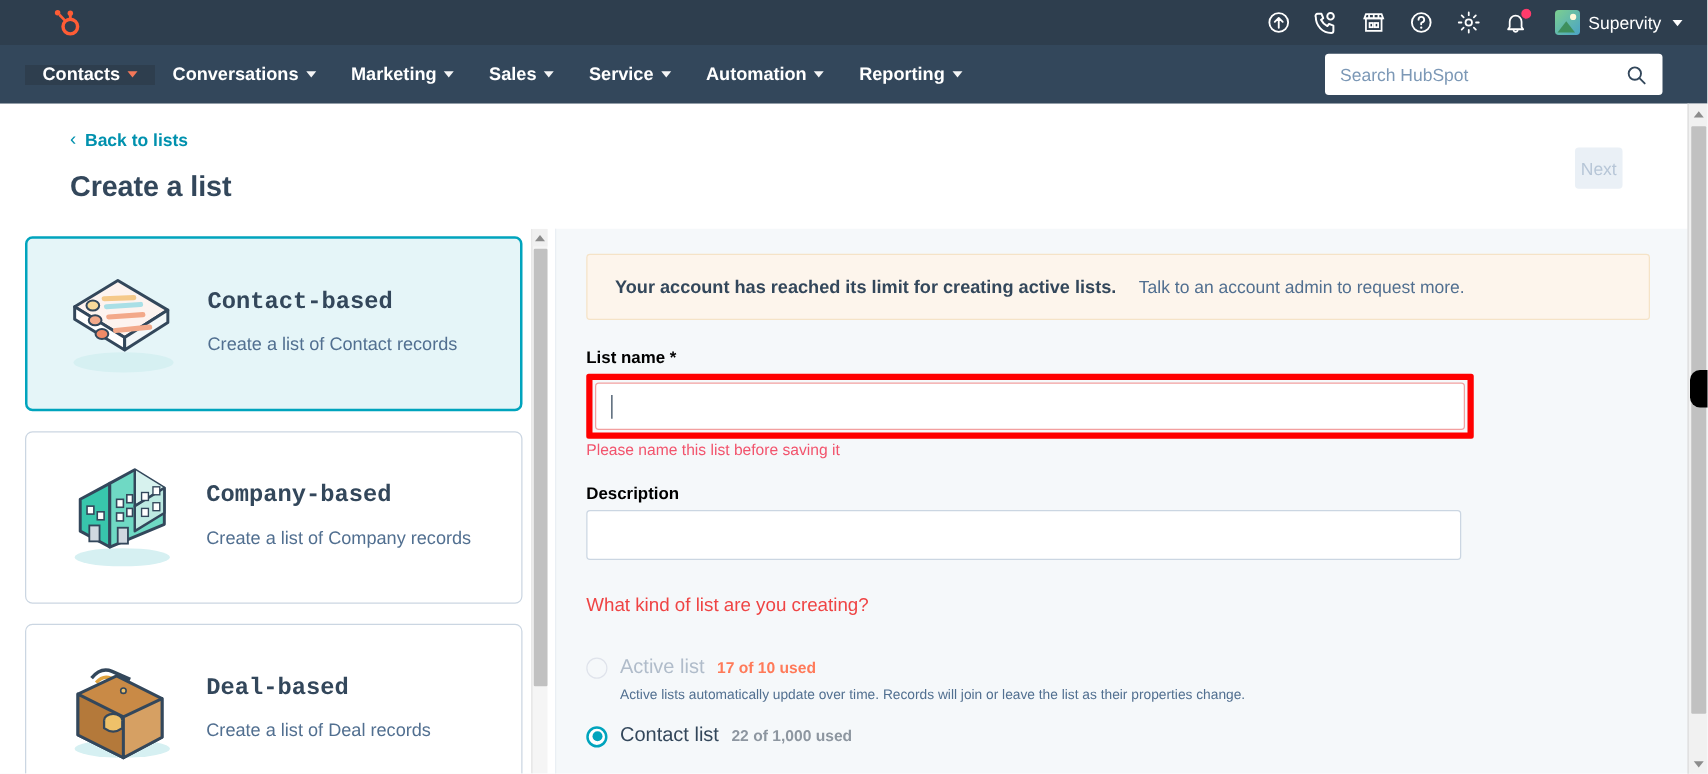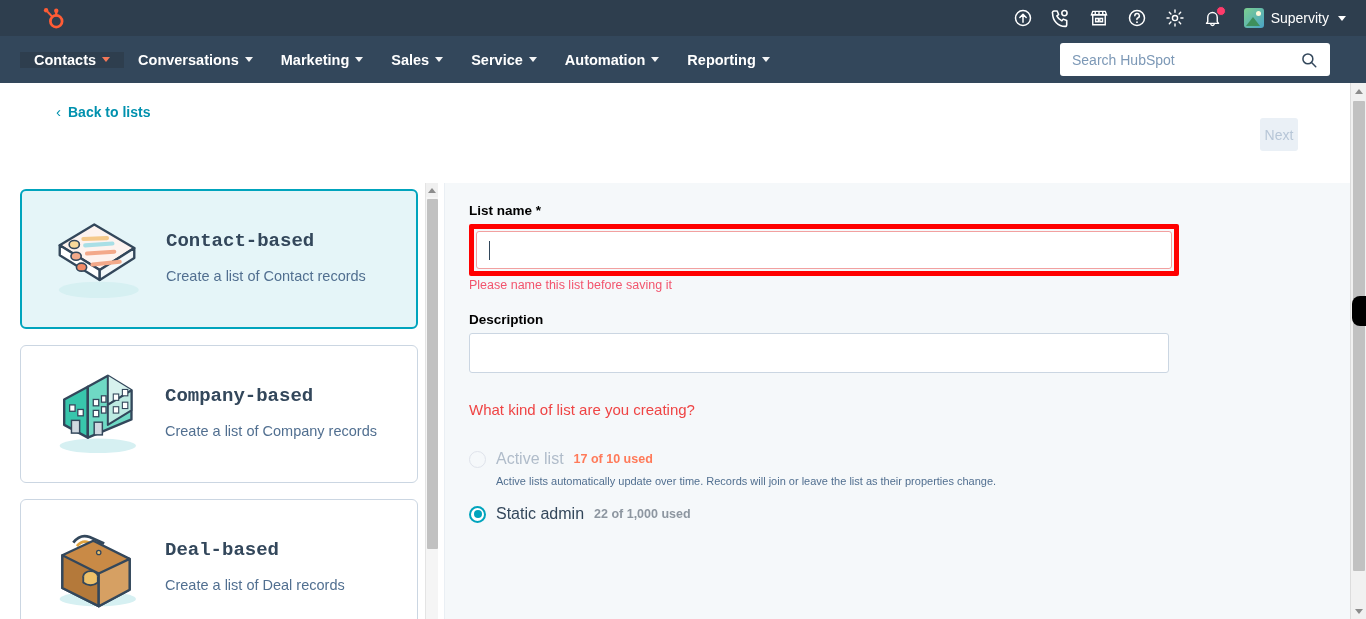--- a/index.html
+++ b/index.html
@@ -503,20 +503,21 @@
   </div>
 </div>
 
 <div class="page">
 
   <div class="page-head">
     <div class="back-link">
       <span class="back-chev">‹</span>
       <span>Back to lists</span>
     </div>
+    <h1 class="page-title">Create a list</h1>
     <button class="next-btn">Next</button>
   </div>
 
   <div class="content">
 
     <div class="left-col">
       <div class="left-scroll">
 
         <div class="type-card selected">
           <div class="card-art">
@@ -594,20 +595,24 @@
         <div class="left-sb-up">
           <span class="sb-arrow-up"></span>
         </div>
         <div class="left-sb-thumb"></div>
       </div>
     </div>
 
     <div class="right-col">
       <div class="form-area">
 
+        <div class="alert">
+          <span class="alert-strong">Your account has reached its limit for creating active lists.</span>
+          <span class="alert-sub">Talk to an account admin to request more.</span>
+        </div>
 
         <div class="field-label">List name *</div>
         <div class="highlight-box">
           <span class="caret-bar"></span>
           <input class="text-input" type="text" value="" style="">
         </div>
         <div class="error-text">Please name this list before saving it</div>
 
         <div class="field-label">Description</div>
         <input class="desc-input" type="text" value="" style="">
@@ -616,21 +621,21 @@
 
         <div class="radio-row">
           <span class="radio disabled"></span>
           <span class="radio-label muted">Active list</span>
           <span class="usage over">17 of 10 used</span>
         </div>
         <div class="radio-help">Active lists automatically update over time. Records will join or leave the list as their properties change.</div>
 
         <div class="radio-row">
           <span class="radio checked"></span>
-          <span class="radio-label">Static admin</span>
+          <span class="radio-label">Contact list</span>
           <span class="usage">22 of 1,000 used</span>
         </div>
 
       </div>
 
       <div class="right-sb">
         <div class="right-sb-up">
           <span class="sb-arrow-up"></span>
         </div>
         <div class="right-sb-thumb"></div>

